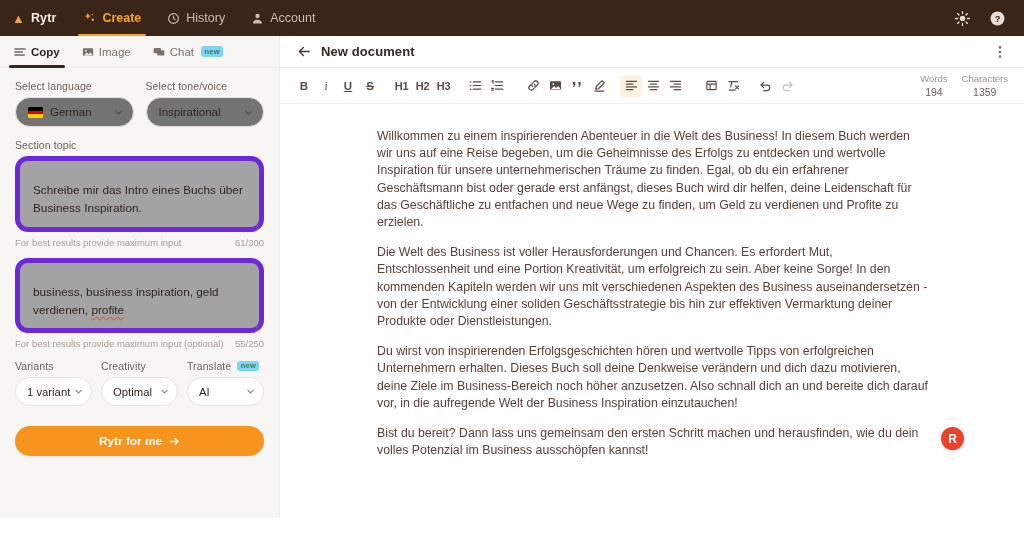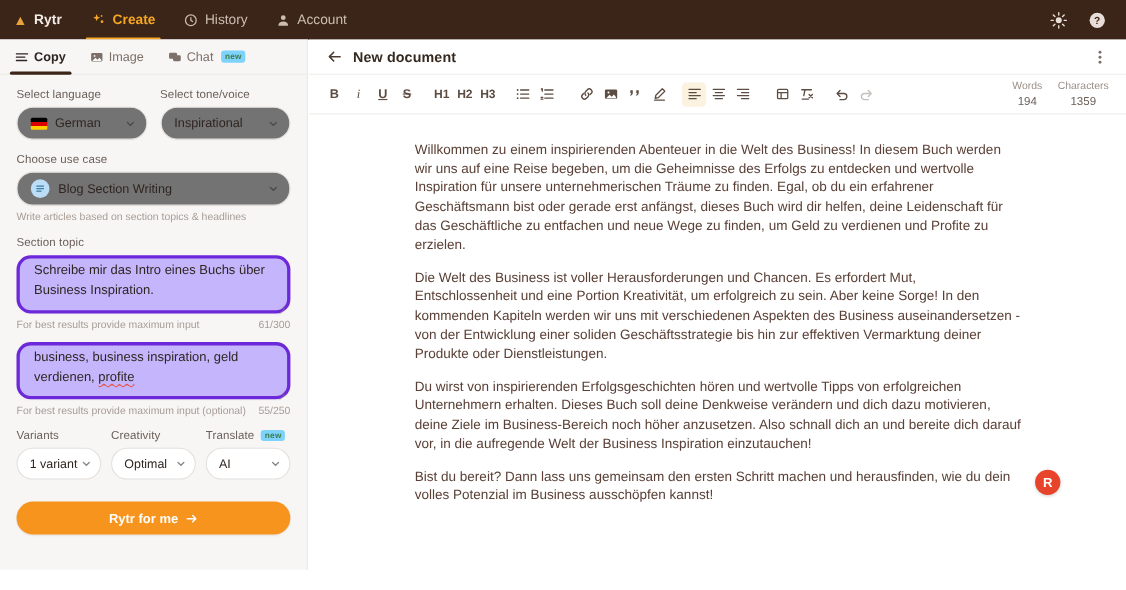--- a/index.html
+++ b/index.html
@@ -97,22 +97,22 @@
   .usecase-icon svg { width: 9px; height: 9px; color: #3d7ca8; }
 
   .hint {
     font-size: 9.5px; color: #a79c95; margin-top: 5px; display: block;
   }
   .hintrow { display: flex; justify-content: space-between; margin-top: 5px; }
   .hintrow span { font-size: 9.5px; color: #a79c95; }
 
   .ta-wrap { position: relative; }
   .textarea {
-    width: 100%; background: #c4b5fd; border: 3px solid #6d28d9;
-    border-radius: 13px; padding: 1px 13px 9px 13px;
+    width: 100%; background: #a3a3a3; border: 5px solid #6d28d9;
+    border-radius: 13px; padding: 20px 13px 9px 13px;
     font-size: 11.8px; line-height: 1.55; color: #2f2520;
     font-family: "Liberation Sans", sans-serif;
     resize: none; outline: none; display: block; min-height: 48px;
     box-shadow: 0 1px 1px rgba(0,0,0,.02);
   }
   .resize-grip {
     position: absolute; right: 5px; bottom: 4px; width: 7px; height: 7px;
     pointer-events: none; opacity: .45;
   }
   .resize-grip::before, .resize-grip::after {
@@ -310,35 +310,20 @@
         <label class="fld-label">Select tone/voice</label>
         <div class="select">
           <span class="sel-text">Inspirational</span>
           <svg class="chev" viewBox="0 0 12 12" fill="none" stroke="currentColor" stroke-width="1.6" stroke-linecap="round">
               <path d="M2.5 4.5L6 8l3.5-3.5"></path>
             </svg>
         </div>
       </div>
     </div>
 
-    <div style="margin-bottom:12px;">
-      <label class="fld-label">Choose use case</label>
-      <div class="select" style="height:31px;">
-        <span class="usecase-icon">
-          <svg viewBox="0 0 12 12" stroke="currentColor" stroke-width="1.5" stroke-linecap="round" fill="none">
-              <path d="M2 3h8M2 6h8M2 9h5"></path>
-            </svg>
-        </span>
-        <span class="sel-text">Blog Section Writing</span>
-        <svg class="chev" viewBox="0 0 12 12" fill="none" stroke="currentColor" stroke-width="1.6" stroke-linecap="round">
-            <path d="M2.5 4.5L6 8l3.5-3.5"></path>
-          </svg>
-      </div>
-      <span class="hint">Write articles based on section topics &amp; headlines</span>
-    </div>
 
     <div style="margin-bottom:10px;">
       <label class="fld-label">Section topic</label>
       <div class="ta-wrap">
         <div class="textarea">Schreibe mir das Intro eines Buchs über Business Inspiration.</div>
         <span class="resize-grip"></span>
       </div>
       <div class="hintrow">
         <span>For best results provide maximum input</span>
         <span>61/300</span>

